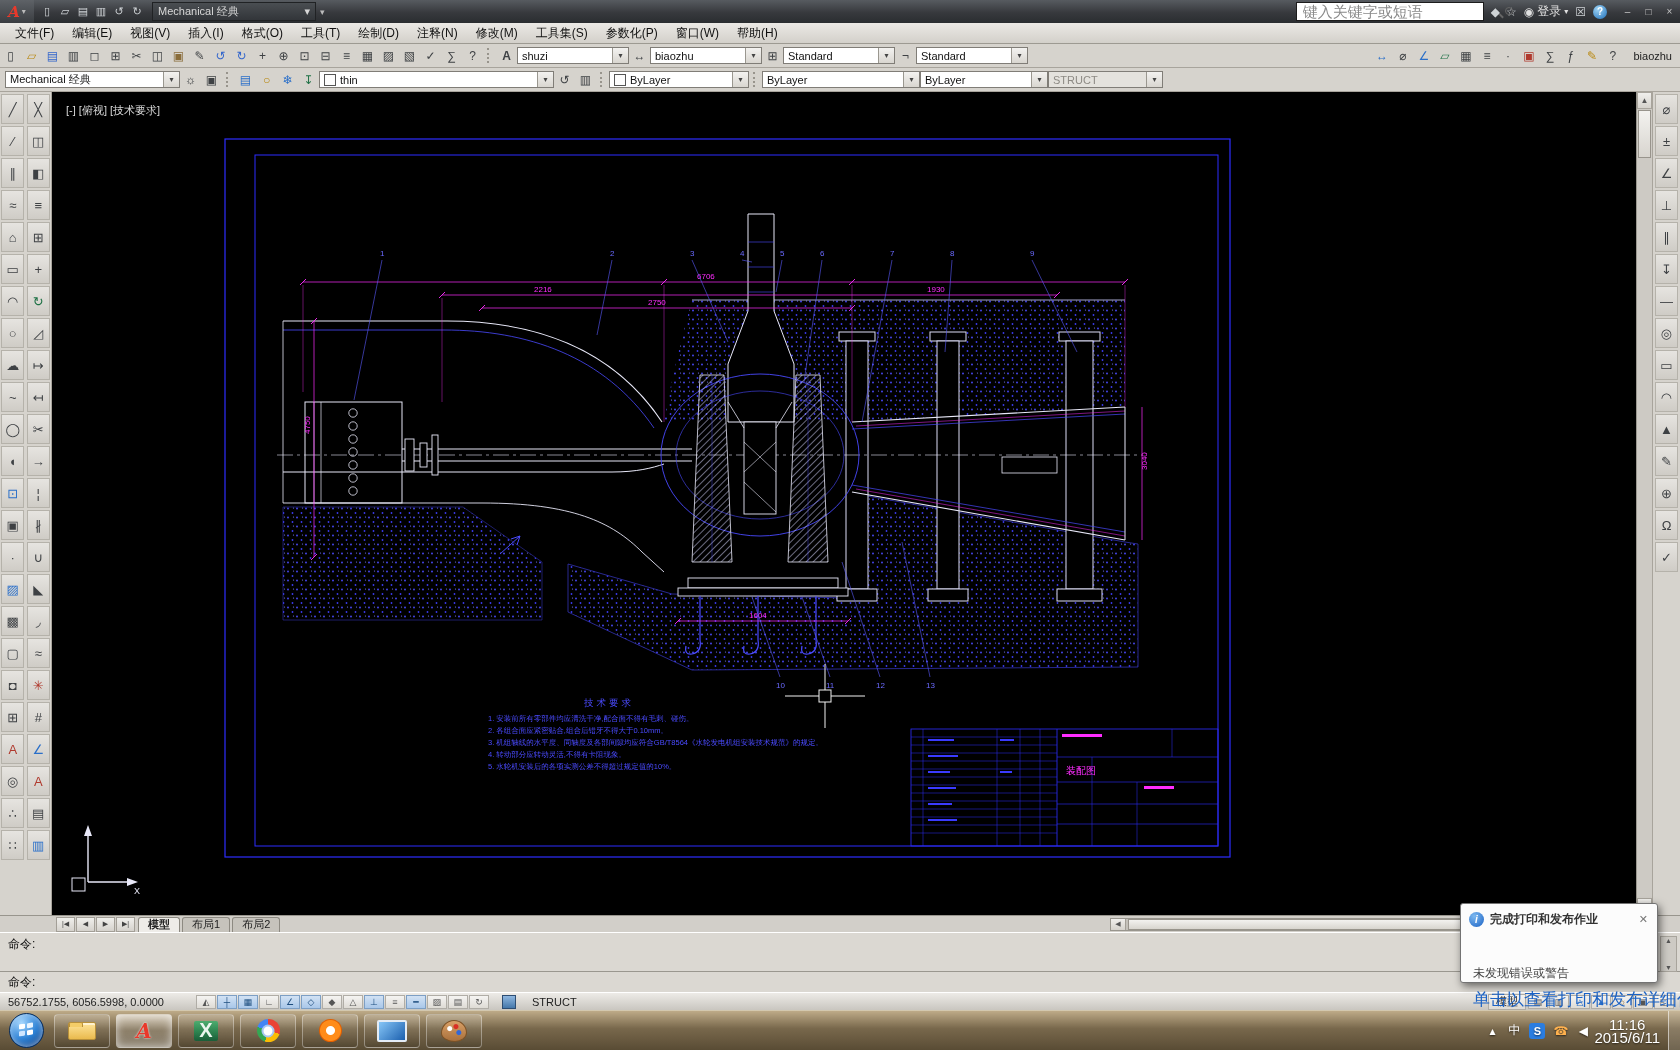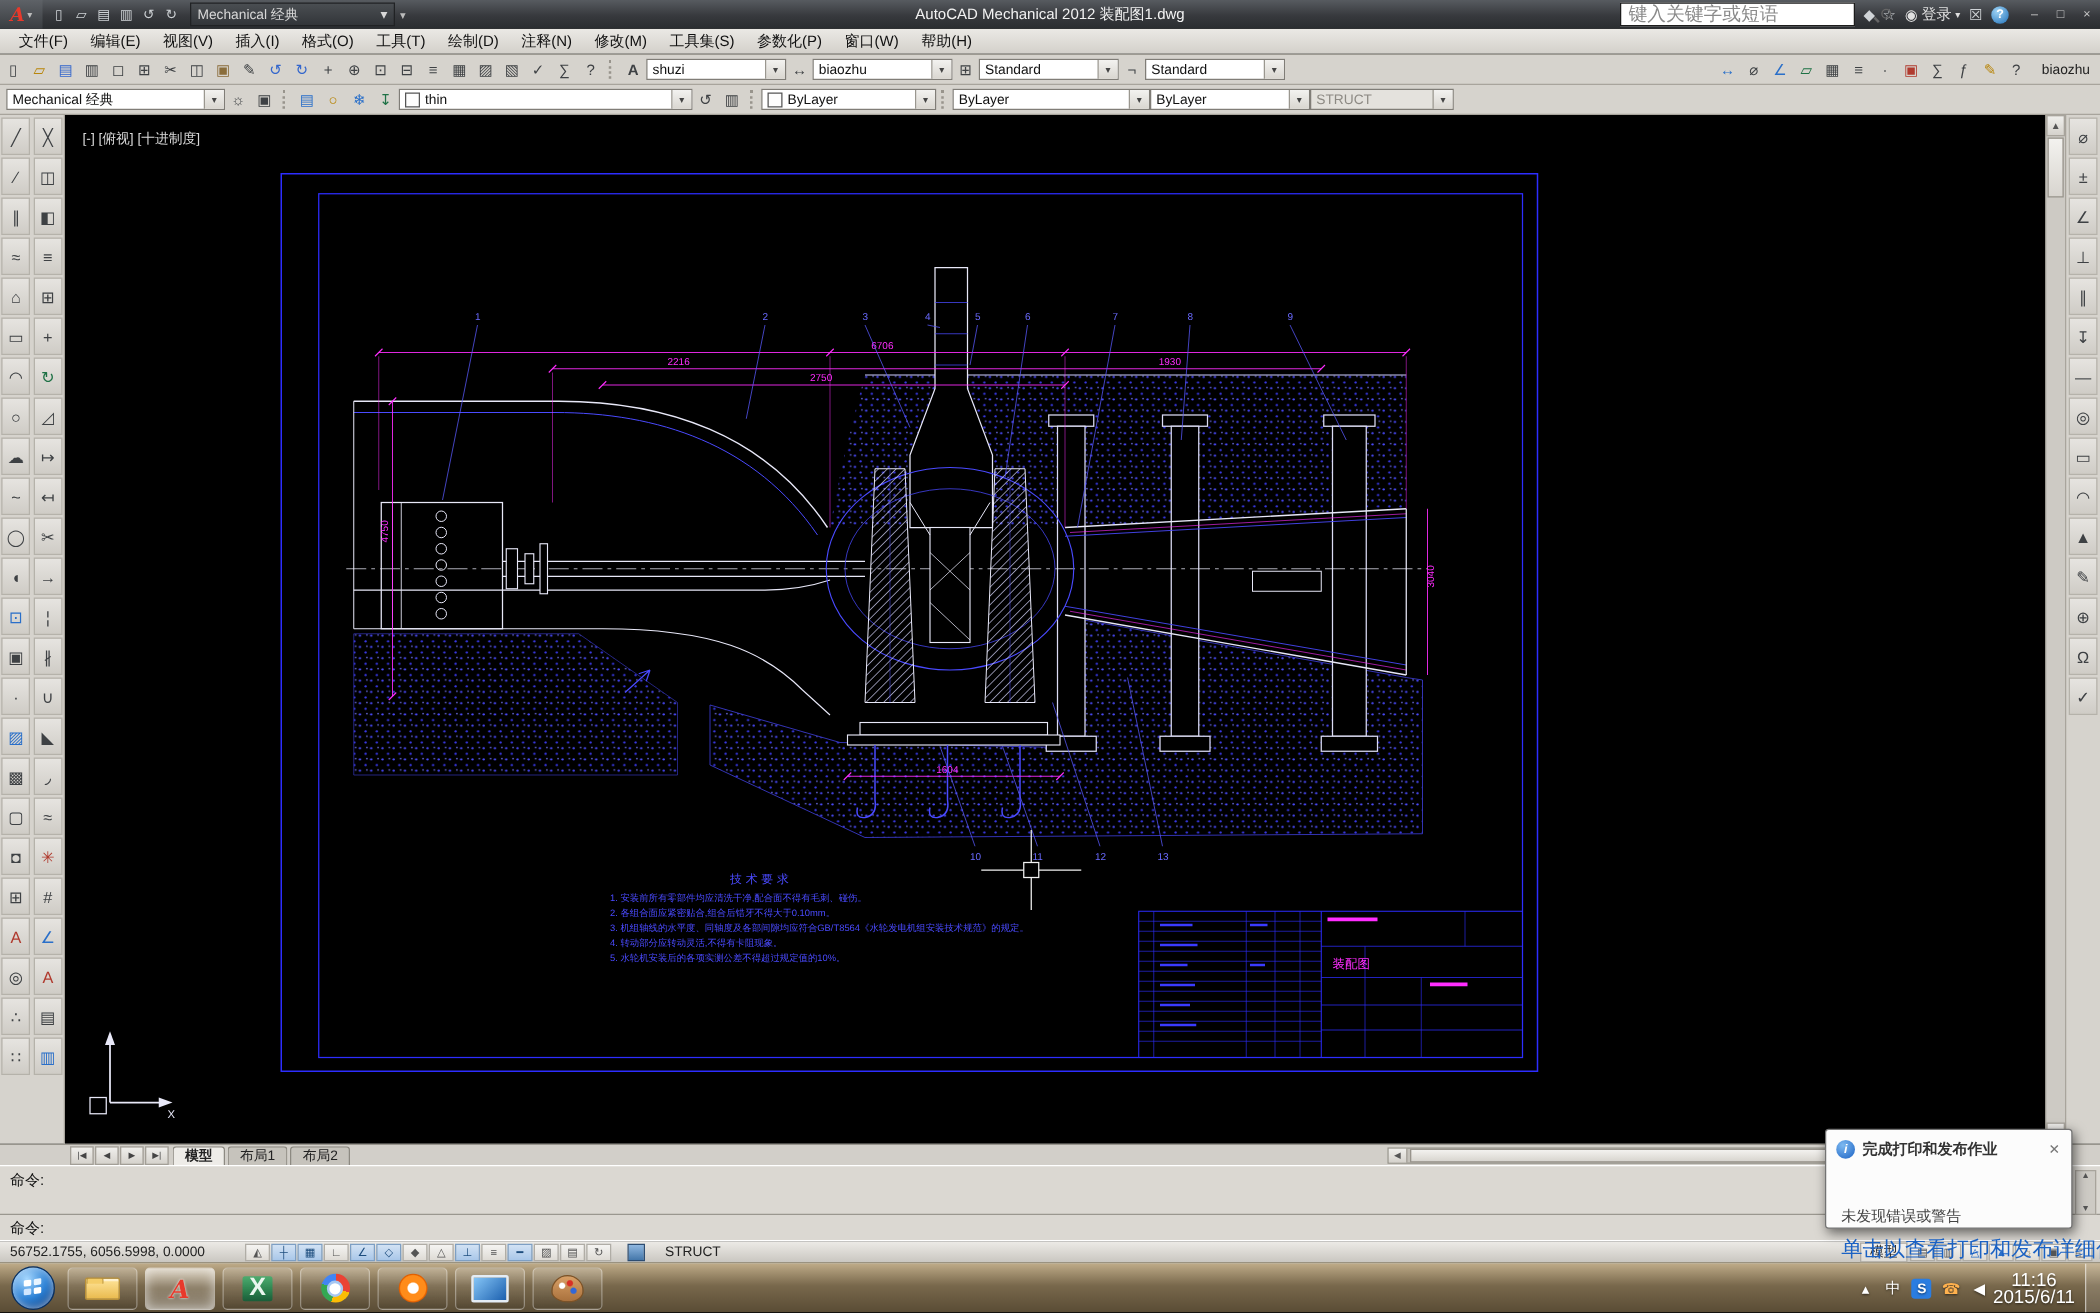--- a/index.html
+++ b/index.html
@@ -191,21 +191,20 @@
         <span class="qat-icon">▤</span>
         <span class="qat-icon">▥</span>
         <span class="qat-icon">↺</span>
         <span class="qat-icon">↻</span>
       </div>
     <div class="ws-select">
       <span>Mechanical 经典</span>
       <span>▾</span>
     </div>
     <span class="qat-more">▾</span>
-    <div class="title-text">AutoCAD Mechanical 2012    装配图1.dwg</div>
     <div class="infocenter">
       <div class="search-box">
         <input placeholder="键入关键字或短语" style="">
         <span class="search-icon"></span>
       </div>
       <div class="ic-icons">
           <span class="ic-btn" style="color: rgb(207, 211, 214);">◆</span>
           <span class="ic-btn" style="color: rgb(207, 211, 214);">☆</span>
         </div>
       <div class="signin">
@@ -398,21 +397,21 @@
         <span class="tb-icon pal" style="color: rgb(176, 58, 46);">✳</span>
         <span class="tb-icon pal">#</span>
         <span class="tb-icon pal" style="color: rgb(42, 111, 201);">∠</span>
         <span class="tb-icon pal" style="color: rgb(176, 58, 46);">A</span>
         <span class="tb-icon pal">▤</span>
         <span class="tb-icon pal" style="color: rgb(42, 111, 201);">▥</span>
       </div>
   </div>
 
   <div class="canvas">
-    <div class="vp-label">[-] [俯视] [十进制度]</div>
+    <div class="vp-label">[-] [俯视] [技术要求]</div>
 
     <svg class="cad" width="1584" height="823" viewBox="0 0 1584 823">
       <defs>
         <pattern id="spk" width="9" height="9" patternUnits="userSpaceOnUse">
           <circle cx="2" cy="2.5" r="0.9" fill="#4a4aff"></circle>
           <circle cx="6.5" cy="7" r="0.9" fill="#3a3aee"></circle>
           <circle cx="7.5" cy="2" r="0.6" fill="#7a7aff"></circle>
         </pattern>
         <pattern id="hat" width="5" height="5" patternUnits="userSpaceOnUse" patternTransform="rotate(45)">
           <line x1="0" y1="0" x2="0" y2="5" stroke="#d8d8ff" stroke-width="1"></line>

